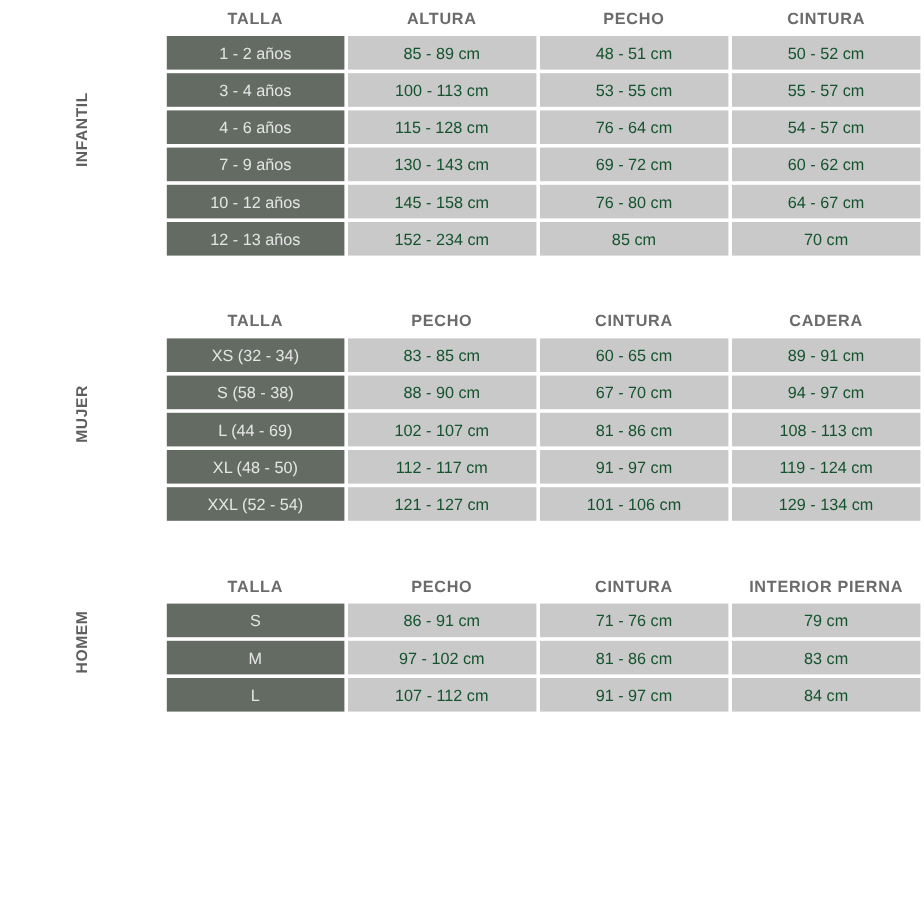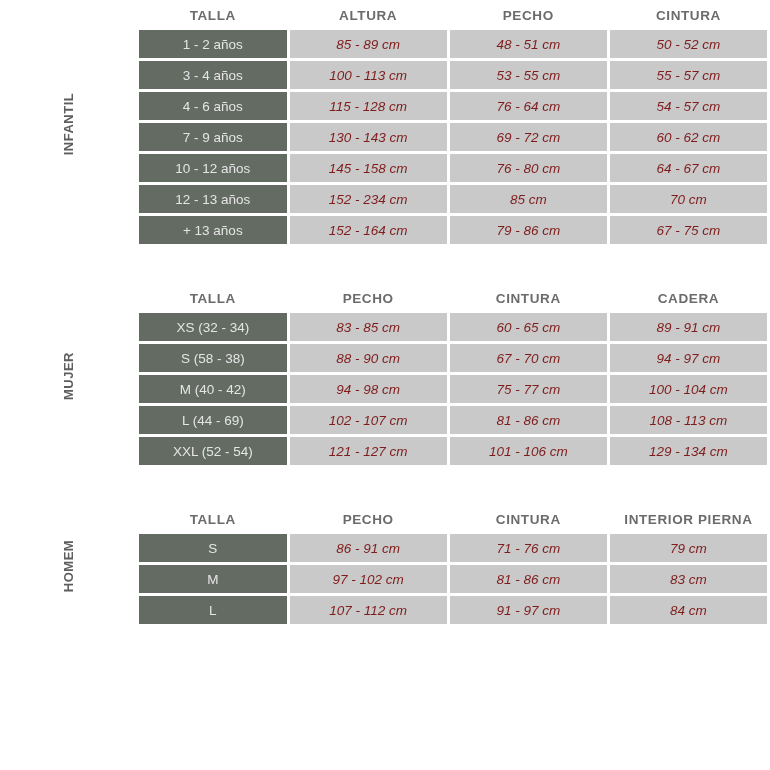--- a/index.html
+++ b/index.html
@@ -66,22 +66,21 @@
     letter-spacing: 0.6px;
     font-weight: bold;
     height: 24px;
   }
   .grid td.size-col {
     background: #636b63;
     color: #e5e5e5;
   }
   .grid td.val {
     background: #c9c9c9;
-    color: #7f1d1d;
-    font-style: italic;
+    color: #14532d;
   }
   .spacer-lg { height: 36px; }
 
   .first-col { width: 124px; }
   .data-col { width: 132px; }
 </style>
 </head>
 <body>
 
 <div class="page">
@@ -134,26 +133,20 @@
               <td class="size-col">10 - 12 años</td>
               <td class="val">145 - 158 cm</td>
               <td class="val">76 - 80 cm</td>
               <td class="val">64 - 67 cm</td>
             </tr>
             <tr>
               <td class="size-col">12 - 13 años</td>
               <td class="val">152 - 234 cm</td>
               <td class="val">85 cm</td>
               <td class="val">70 cm</td>
-            </tr>
-            <tr>
-              <td class="size-col">+ 13 años</td>
-              <td class="val">152 - 164 cm</td>
-              <td class="val">79 - 86 cm</td>
-              <td class="val">67 - 75 cm</td>
             </tr>
           </tbody>
         </table>
       </div>
       <div class="spacer-lg"></div>
       <div class="table-block">
         <div class="side-label">
           <span>MUJER</span>
         </div>
         <table class="grid">
@@ -178,30 +171,30 @@
               <td class="val">60 - 65 cm</td>
               <td class="val">89 - 91 cm</td>
             </tr>
             <tr>
               <td class="size-col">S (58 - 38)</td>
               <td class="val">88 - 90 cm</td>
               <td class="val">67 - 70 cm</td>
               <td class="val">94 - 97 cm</td>
             </tr>
             <tr>
-              <td class="size-col">M (40 - 42)</td>
-              <td class="val">94 - 98 cm</td>
-              <td class="val">75 - 77 cm</td>
-              <td class="val">100 - 104 cm</td>
-            </tr>
-            <tr>
               <td class="size-col">L (44 - 69)</td>
               <td class="val">102 - 107 cm</td>
               <td class="val">81 - 86 cm</td>
               <td class="val">108 - 113 cm</td>
+            </tr>
+            <tr>
+              <td class="size-col">XL (48 - 50)</td>
+              <td class="val">112 - 117 cm</td>
+              <td class="val">91 - 97 cm</td>
+              <td class="val">119 - 124 cm</td>
             </tr>
             <tr>
               <td class="size-col">XXL (52 - 54)</td>
               <td class="val">121 - 127 cm</td>
               <td class="val">101 - 106 cm</td>
               <td class="val">129 - 134 cm</td>
             </tr>
           </tbody>
         </table>
       </div>

